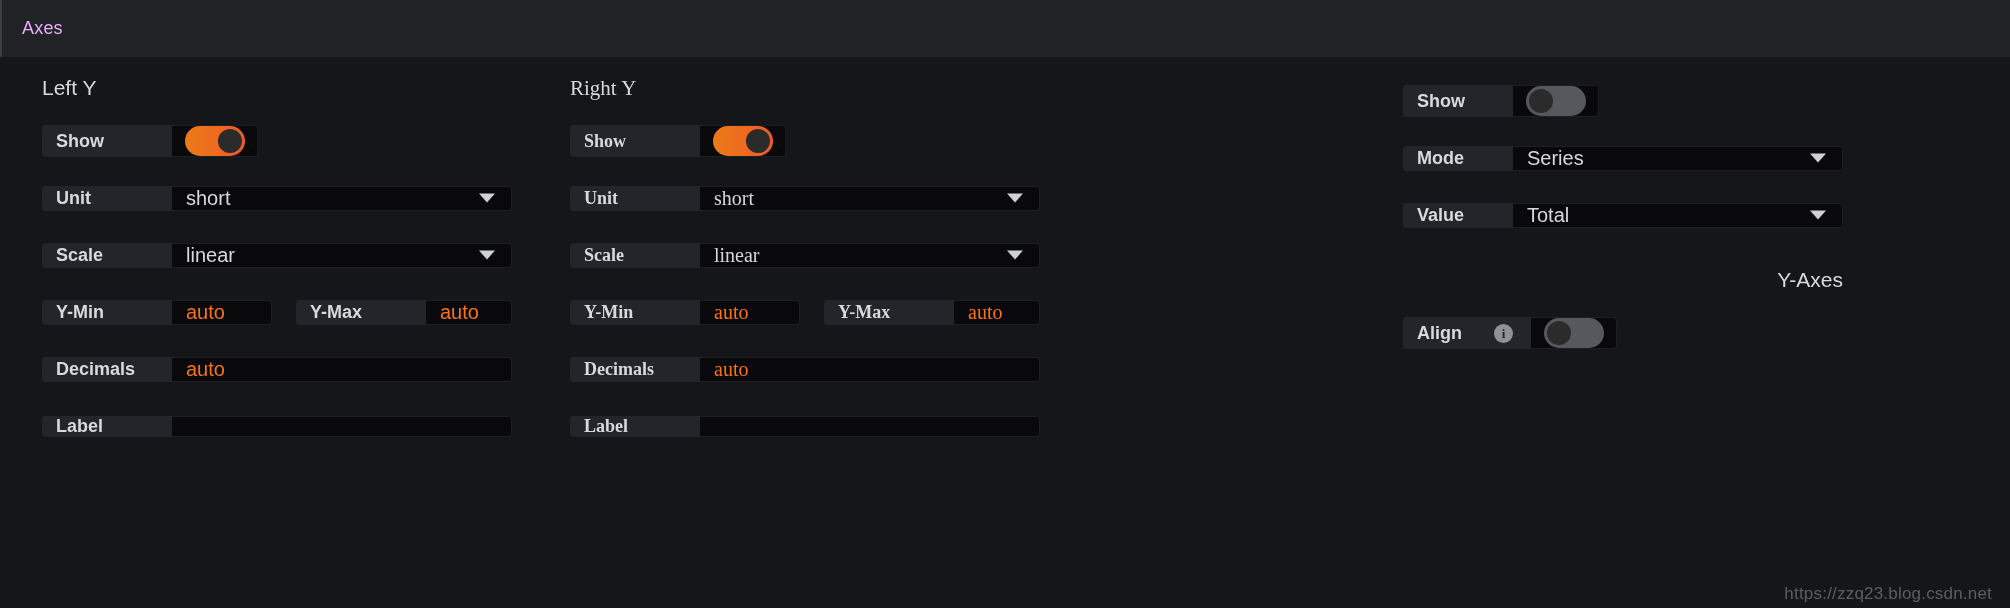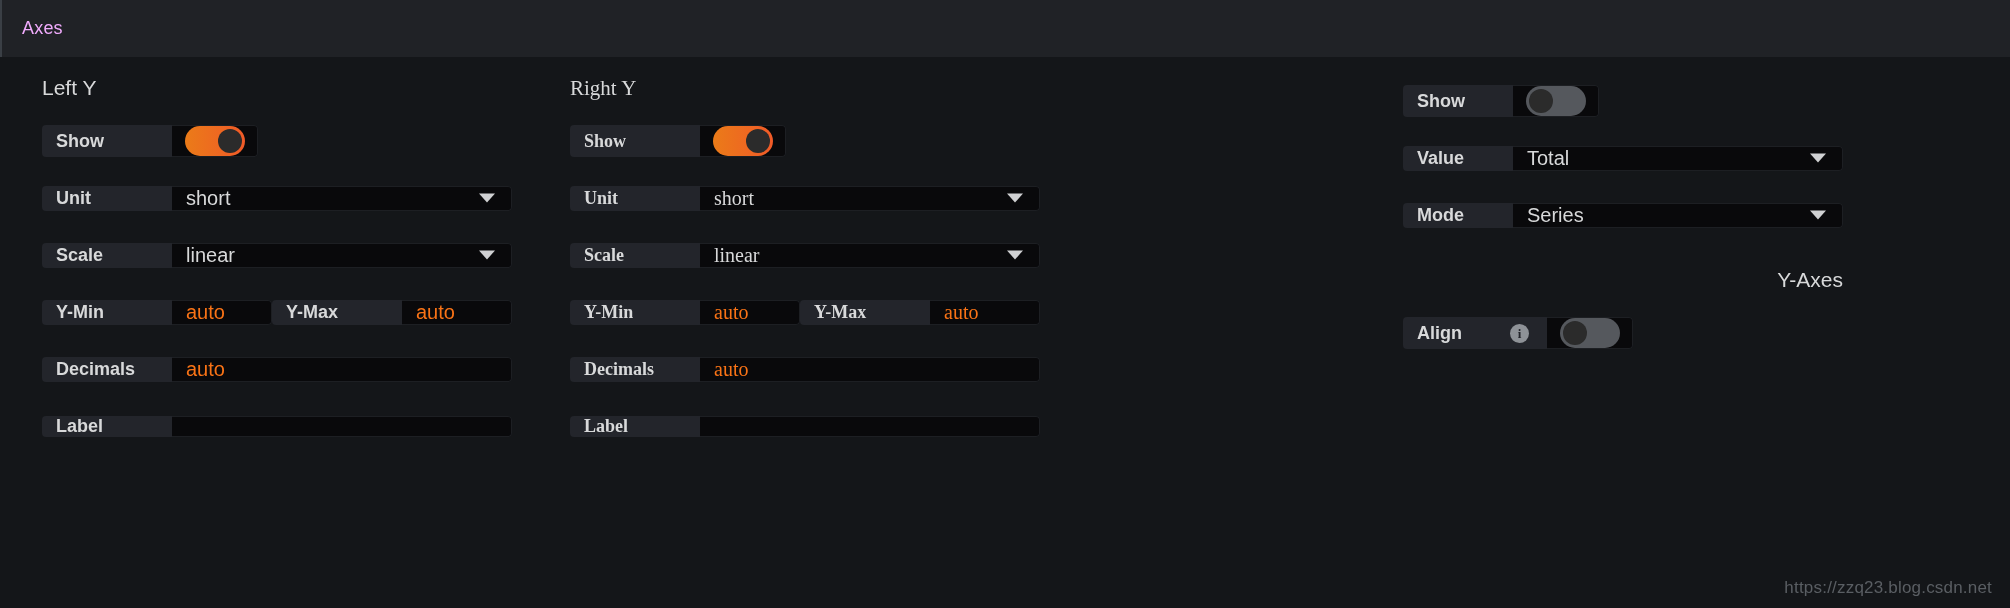--- a/index.html
+++ b/index.html
@@ -63,21 +63,21 @@
   }
   .group-title.spaced { margin-top: 26px; text-align: right; }
 
   
   .row {
     display: flex;
     align-items: center;
     height: 52px;
     margin-bottom: 5px;
   }
-  .row-split { gap: 0; }
+  .row-split { gap: 24px; }
 
   .field {
     display: flex;
     align-items: stretch;
     border-radius: 4px;
     overflow: hidden;
   }
   .field-grow { flex: 1 1 auto; }
 
   .field-label {
@@ -86,21 +86,21 @@
     align-items: center;
     font-size: 18px;
     font-weight: bold;
     color: #d8d9da;
     padding: 0 14px;
     white-space: nowrap;
     box-sizing: border-box;
   }
   .lbl-w130 { width: 130px; }
   .lbl-w110 { width: 110px; }
-  .lbl-w128 { width: 144px; }
+  .lbl-w128 { width: 128px; }
 
   .field-control {
     background: #09090b;
     flex: 1 1 auto;
     display: flex;
     align-items: center;
     position: relative;
     box-sizing: border-box;
     border: 1px solid #1d1f23;
     border-left: none;
@@ -174,21 +174,21 @@
     margin-left: auto;
     margin-right: 4px;
     flex: 0 0 auto;
   }
   .field-label.with-info { justify-content: flex-start; }
 
   
   .watermark {
     position: absolute;
     right: 18px;
-    bottom: 10px;
+    bottom: 4px;
     font-size: 17px;
     color: #5a5e63;
     letter-spacing: .2px;
   }
 </style>
 </head>
 <body>
 
 <div class="section-header">
   <div class="section-header-title">Axes</div>
@@ -341,33 +341,33 @@
           <div class="field-control toggle-cell">
             <div class="toggle off">
               <div class="knob"></div>
             </div>
           </div>
         </div>
       </div>
 
       <div class="row">
         <div class="field field-grow">
+          <div class="field-label lbl-w110">Mode</div>
+          <div class="field-control">
+            <span class="control-text">Series</span>
+            <span class="caret"></span>
+          </div>
+        </div>
+      </div>
+
+      <div class="row">
+        <div class="field field-grow">
           <div class="field-label lbl-w110">Value</div>
           <div class="field-control">
             <span class="control-text">Total</span>
-            <span class="caret"></span>
-          </div>
-        </div>
-      </div>
-
-      <div class="row">
-        <div class="field field-grow">
-          <div class="field-label lbl-w110">Mode</div>
-          <div class="field-control">
-            <span class="control-text">Series</span>
             <span class="caret"></span>
           </div>
         </div>
       </div>
 
       <div class="group-title spaced">Y-Axes</div>
 
       <div class="row">
         <div class="field">
           <div class="field-label lbl-w128 with-info">

